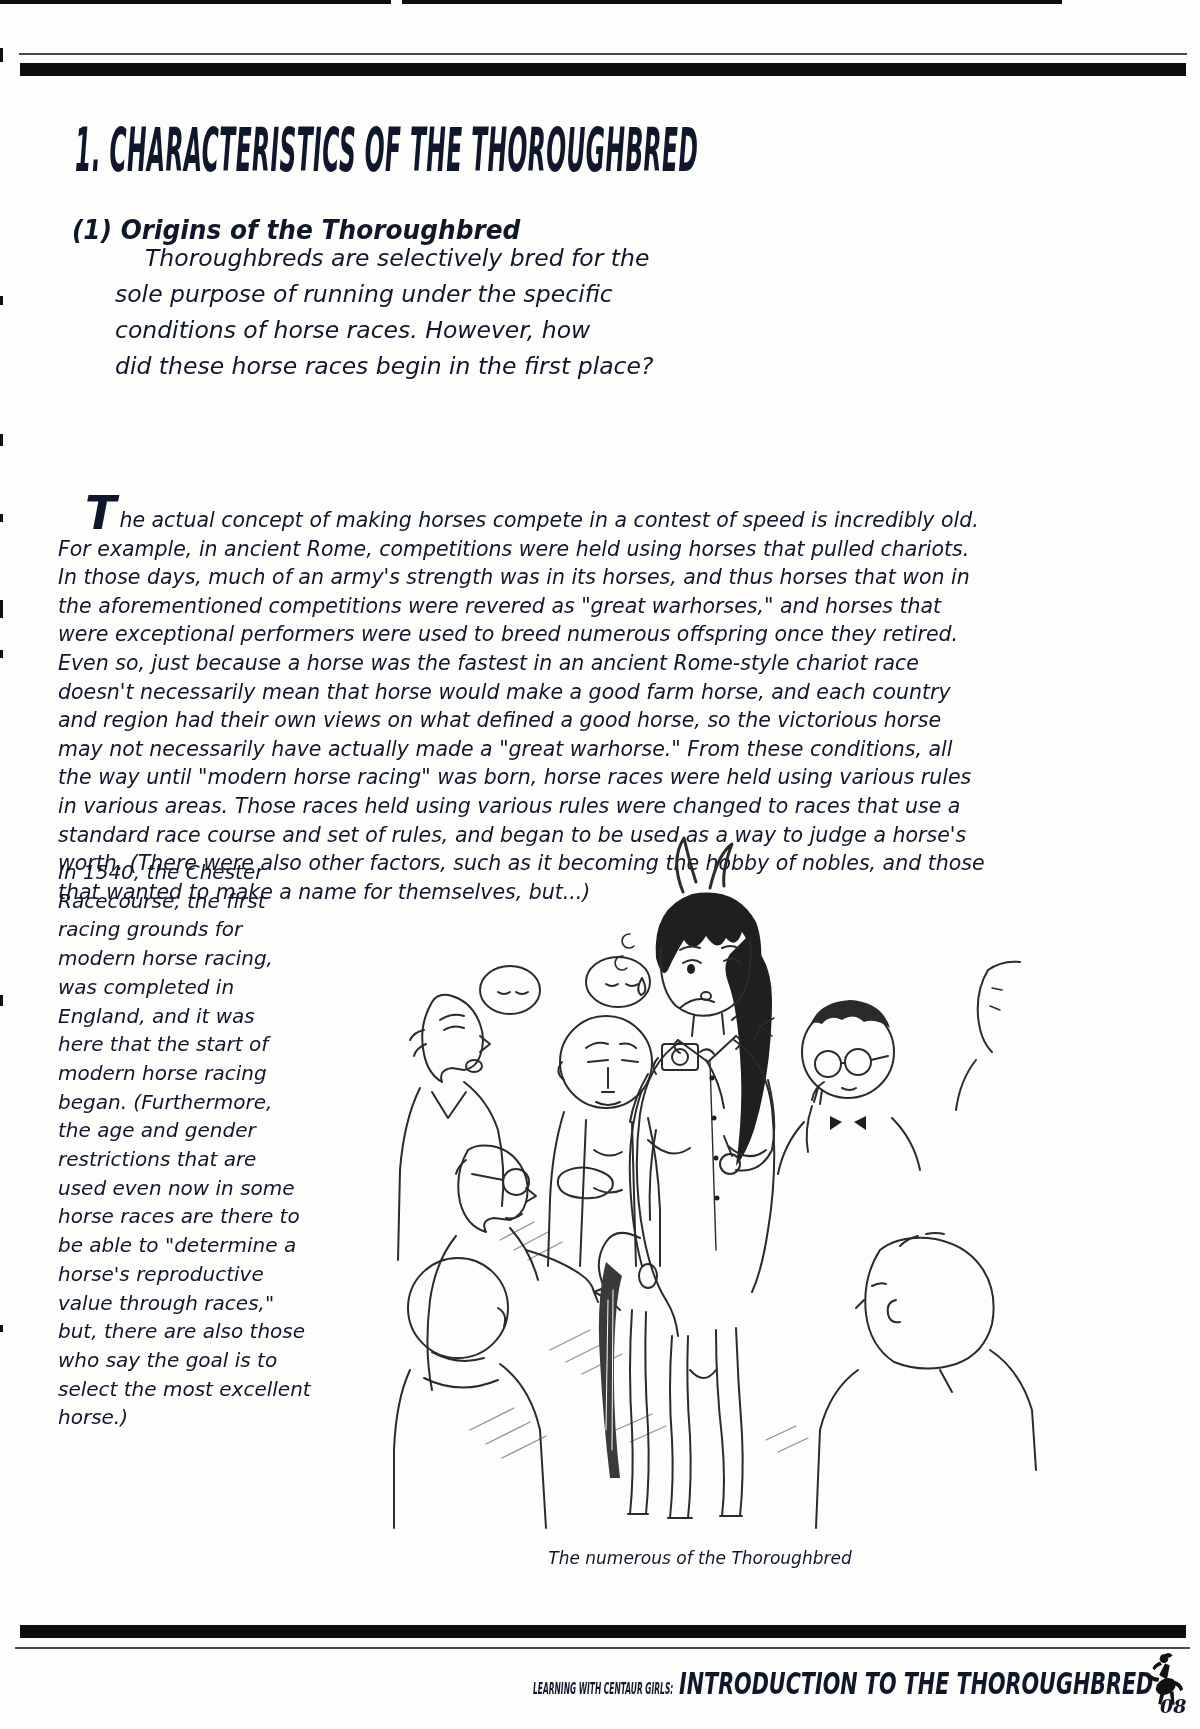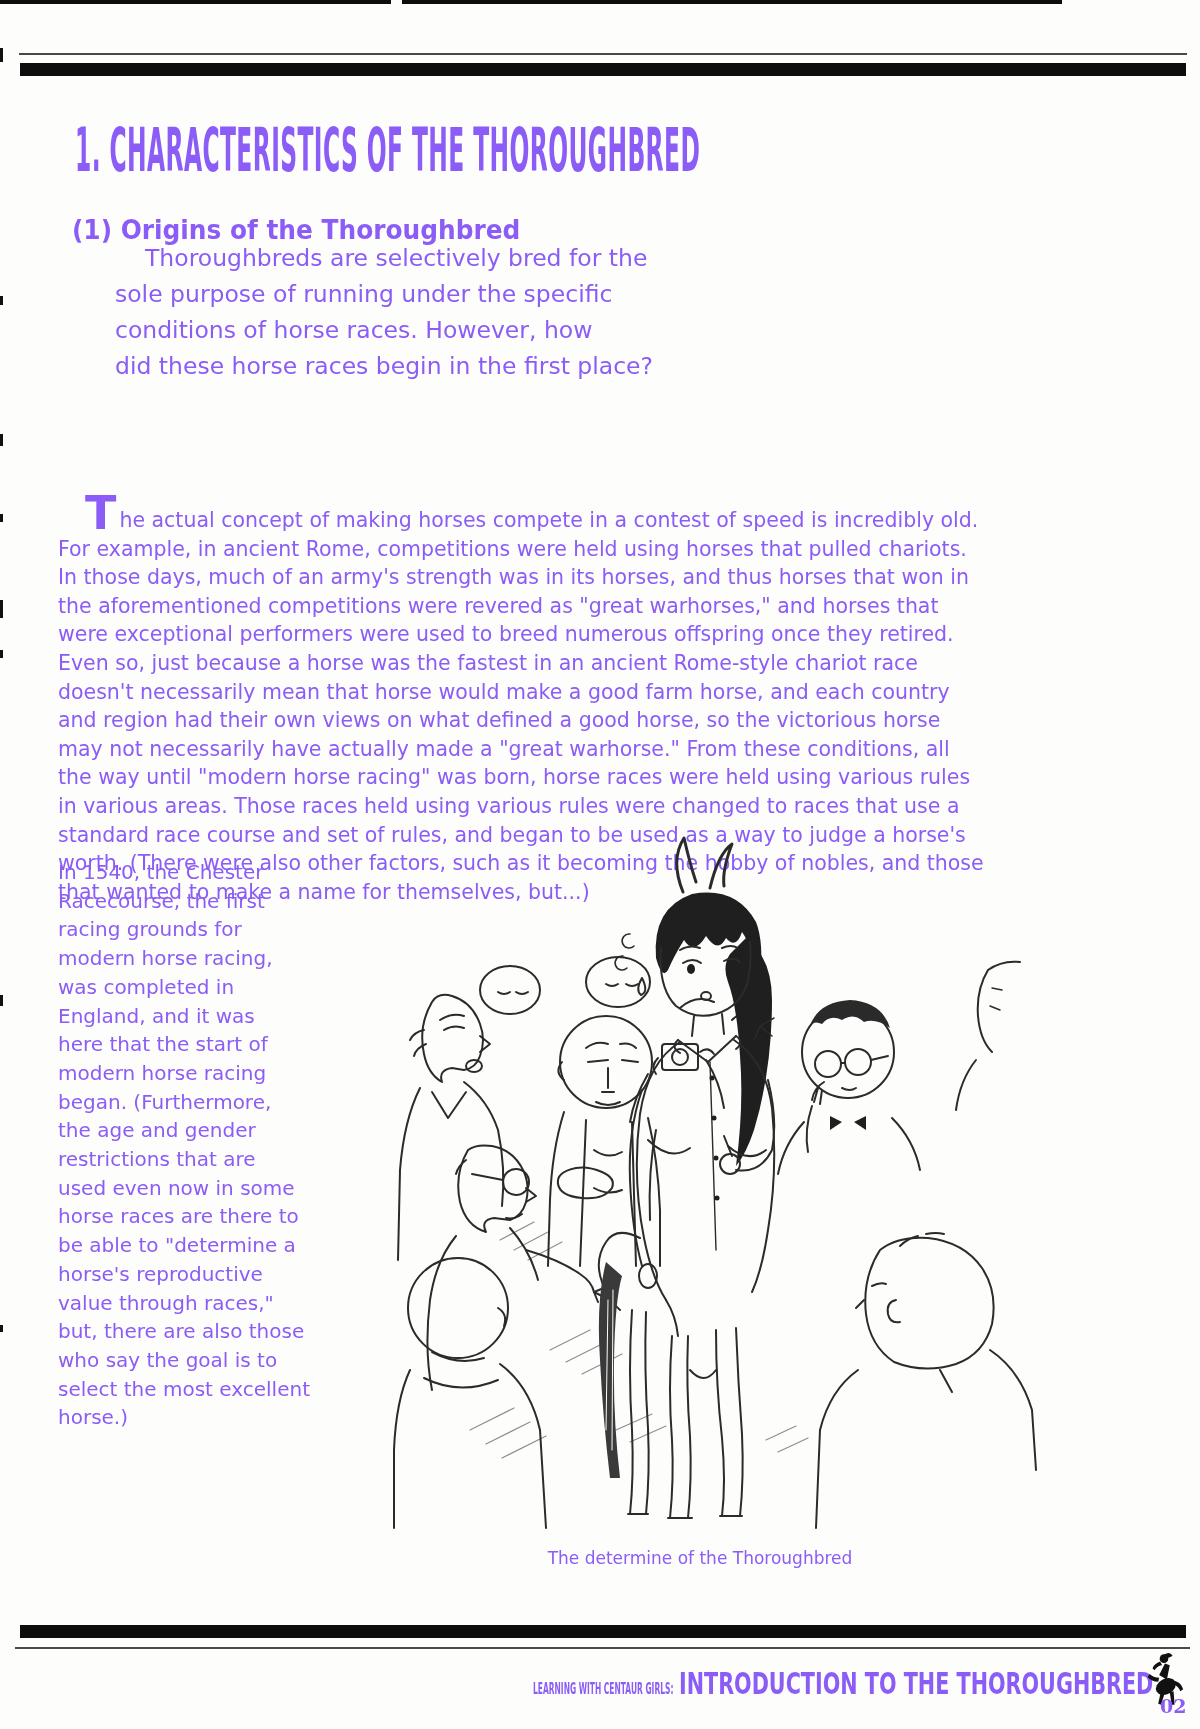--- a/index.html
+++ b/index.html
@@ -1,20 +1,21 @@
 <!DOCTYPE html>
 <html><head>
 <meta charset="utf-8">
 <style>
   html,body { margin:0; padding:0; background:#ffffff; }
   .page {
     position:relative; width:1200px; height:1729px;
-    background:#fdfdfc; color:#8b5cf6;
+    background:#fdfdfc; color:#0f172a;
     font-family:"DejaVu Sans", sans-serif;
     overflow:hidden;
+    font-style:italic;
   }
   .abs { position:absolute; }
 
   
   .top-edge       { left:0; top:0; width:1062px; height:4px; background:#0d0d0d; }
   .top-edge-gap   { left:391px; top:0; width:11px; height:4px; background:#fdfdfc; }
   .rule-top-thin  { left:19px; top:53px;  width:1168px; height:2px;  background:#4a4a4a; }
   .rule-top-thick { left:20px; top:63px;  width:1166px; height:13px; background:#0d0d0d; }
   .rule-bot-thick { left:20px; top:1625px; width:1166px; height:13px; background:#0d0d0d; }
   .rule-bot-thin  { left:15px; top:1647px; width:1175px; height:2px;  background:#4a4a4a; }
@@ -249,21 +250,21 @@
         <path d="M500,420 Q482,448 486,484 Q490,516 514,532 Q544,544 576,534 Q604,524 612,494 Q618,462 602,438 Q584,412 548,408 Q518,406 500,420 Z"></path>
         <path d="M516,470 q-10,2 -8,14 q2,10 12,8"></path>
         <path d="M520,416 q8,-8 18,-10 m8,-2 q10,-2 18,0"></path>
         <path d="M492,456 q8,-4 14,-2 M484,470 l-8,8"></path>
         <path d="M478,540 Q450,560 440,600 L436,698 M610,520 Q640,540 652,580 L656,640"></path>
         <path d="M560,540 L572,562"></path>
       </g>
     </svg>
   </div>
 
-  <div class="abs caption">The determine of the Thoroughbred</div>
+  <div class="abs caption">The numerous of the Thoroughbred</div>
 
   <div class="abs rule-bot-thick"></div>
   <div class="abs rule-bot-thin"></div>
 
   <div class="abs f-small">LEARNING WITH CENTAUR GIRLS:</div>
   <div class="abs f-big">INTRODUCTION TO THE THOROUGHBRED</div>
   <div class="abs f-horse">
     <svg viewBox="0 0 50 62" xmlns="http://www.w3.org/2000/svg">
       <g fill="#111111">
         <ellipse cx="27" cy="38" rx="11" ry="8" transform="rotate(-28 27 38)"></ellipse>
@@ -271,15 +272,15 @@
         <circle cx="25" cy="9" r="4.5"></circle>
         <path d="M25,5 q6,-4 9,1 q-4,3 -7,2 Z"></path>
         <path d="M21,12 q-6,2 -8,7 l2,2 q4,-5 8,-5 Z"></path>
         <path d="M19,33 q-7,0 -11,-5 l2,-3 q5,4 10,4 Z"></path>
         <path d="M22,42 l-3,14 l3,1 l4,-13 Z"></path>
         <path d="M31,44 l2,13 l3,0 l-1,-14 Z"></path>
         <path d="M36,32 q7,2 9,9 l-3,2 q-2,-6 -8,-7 Z"></path>
       </g>
     </svg>
   </div>
-  <div class="abs f-page">02</div>
+  <div class="abs f-page">08</div>
 
 </div>
 
 </body></html>

